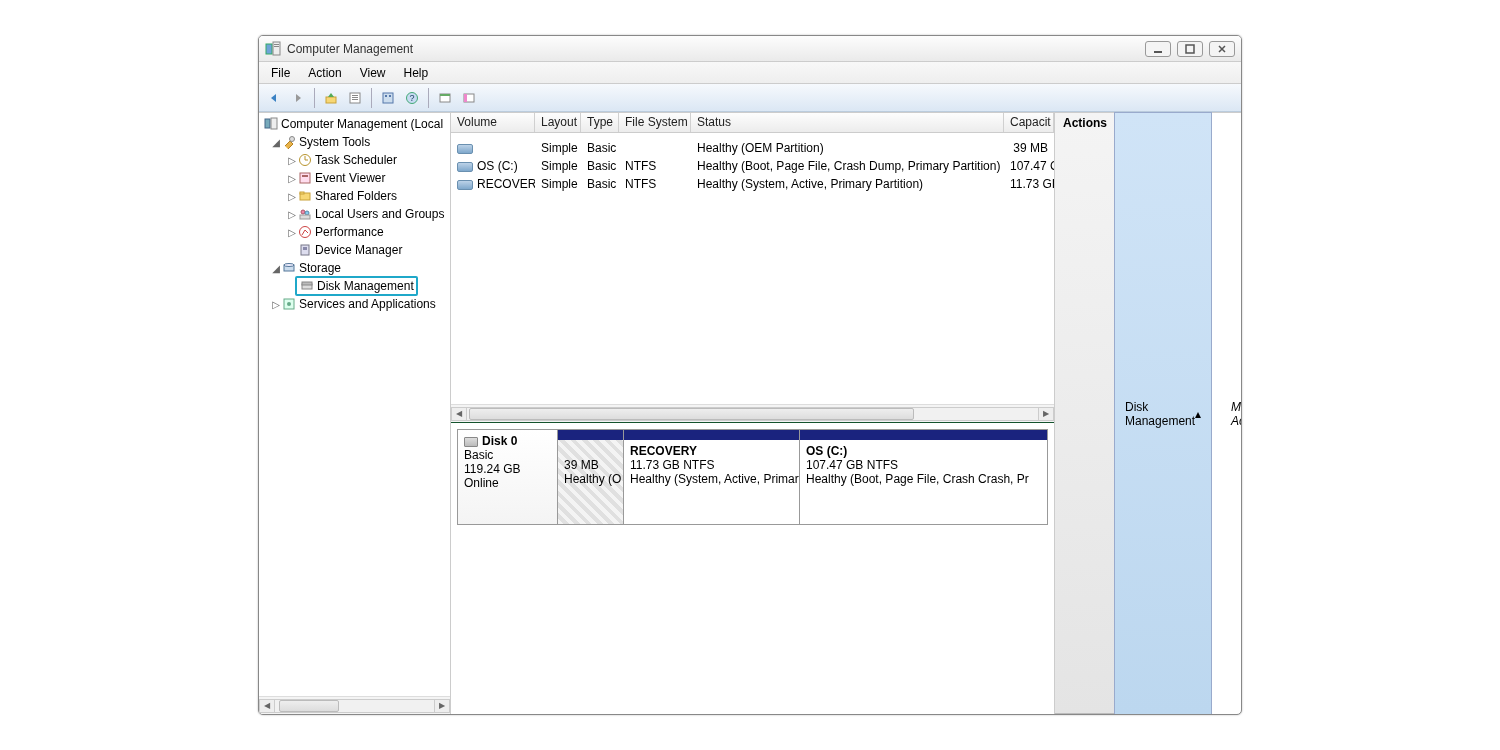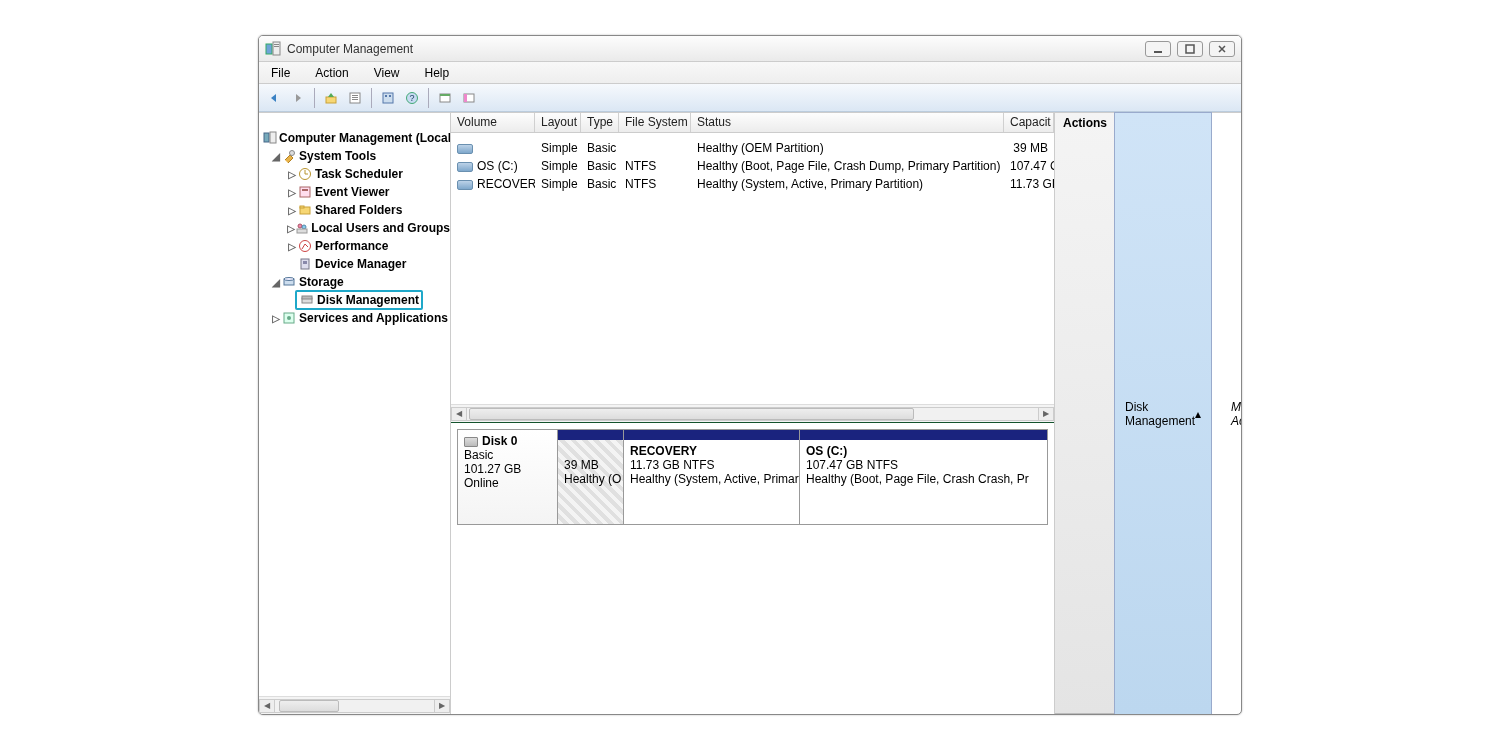--- a/index.html
+++ b/index.html
@@ -3,28 +3,28 @@
 <meta charset="utf-8">
 <style>
 * { box-sizing: border-box; margin: 0; padding: 0; }
 body { font-family: "Segoe UI", Tahoma, sans-serif; font-size: 12px; background: #fff; color: #000; display:flex; justify-content:center; align-items:center; height:750px; }
 .window { width: 984px; height: 680px; border: 1px solid #888; border-radius: 5px; background: #fff; display: flex; flex-direction: column; overflow:hidden; box-shadow: 0 0 2px rgba(0,0,0,0.3); }
 .titlebar { height: 26px; background: linear-gradient(#fdfdfd, #eaeaea); display: flex; align-items: center; padding: 0 6px; border-bottom: 1px solid #ccc; }
 .titlebar .t-icon { width:16px; height:16px; margin-right:6px; display:inline-flex; align-items:center; justify-content:center;}
 .titlebar .t-title { flex: 1; color:#333; }
 .titlebar .t-btns { display:flex; gap:6px; }
 .t-btn { width:26px; height:16px; border:1px solid #999; border-radius:3px; background:#f4f4f4; display:flex; align-items:center; justify-content:center; font-size:10px; color:#555; cursor:default;}
-.menubar { height: 22px; background: linear-gradient(#f8f8f8,#eee); border-bottom:1px solid #ccc; display:flex; align-items:center; padding: 0 4px; gap:9px;}
+.menubar { height: 22px; background: linear-gradient(#f8f8f8,#eee); border-bottom:1px solid #ccc; display:flex; align-items:center; padding: 0 4px; gap:2px;}
 .menubar .menuitem { padding: 2px 8px; cursor:default; }
 .toolbar { height: 28px; background: linear-gradient(#f6f9fd,#dbe7f4); border-bottom:1px solid #bcd; display:flex; align-items:center; padding:0 4px; gap:2px;}
 .tbtn { width:22px; height:22px; display:flex; align-items:center; justify-content:center; border:1px solid transparent; border-radius:2px; cursor:default;}
 .tsep { width:1px; height:20px; background:#aab; margin:0 3px;}
 .body { flex:1; display:flex; border-top:1px solid #ccc; min-height:0;}
 .left-pane { width:192px; border-right:1px solid #ccc; display:flex; flex-direction:column; overflow:hidden;}
-.tree { flex:1; overflow:hidden; padding:16px 0;font-weight:bold; }
+.tree { flex:1; overflow:hidden; padding:2px 0; }
 .tree-row { display:flex; align-items:center; height:18px; padding-left:4px; white-space:nowrap; cursor:default;}
 .tw { display:inline-block; width:10px; text-align:center; color:#666; font-size:10px;}
 .ti { width:16px; height:16px; display:inline-flex; align-items:center; justify-content:center; margin-right:2px; font-size:11px;}
 .tl { }
 .selected-box { border:2px solid #1fa8c9; border-radius:2px; padding:0 2px; margin-left:-2px;}
 .left-scroll { height:18px; border-top:1px solid #ddd; display:flex; align-items:center; background:#f4f4f4;}
 .lsb { width:16px; height:14px; background:#eee; border:1px solid #ccc; font-size:8px; display:flex; align-items:center; justify-content:center; color:#666;}
 .lsb.track { flex:1; background: #f1f1f1; border-left:none; border-right:none; position:relative;}
 .lsb.thumb { position:absolute; left:4px; width:60px; height:12px; top:0; background:linear-gradient(#eee,#ddd); border:1px solid #bbb; border-radius:2px;}
 .center-pane { flex:1; display:flex; flex-direction:column; border-right:1px solid #ccc; min-width:0;}
@@ -328,21 +328,21 @@
             </div>
           <div class="lsb">▶</div>
         </div>
       </div>
 
       <div class="disk-area">
         <div class="disk-row">
           <div class="disk-head">
             <div><span class="dh-icon"></span><b>Disk 0</b></div>
             <div>Basic</div>
-            <div>101.27 GB</div>
+            <div>119.24 GB</div>
             <div>Online</div>
           </div>
           <div class="disk-parts">
             <div class="part small" style="width:66px">
               <div class="ph"></div>
               <div class="pb">
                   <div style="height:14px"></div>
                   <div>39 MB</div>
                   <div>Healthy (O</div>
                 </div>

